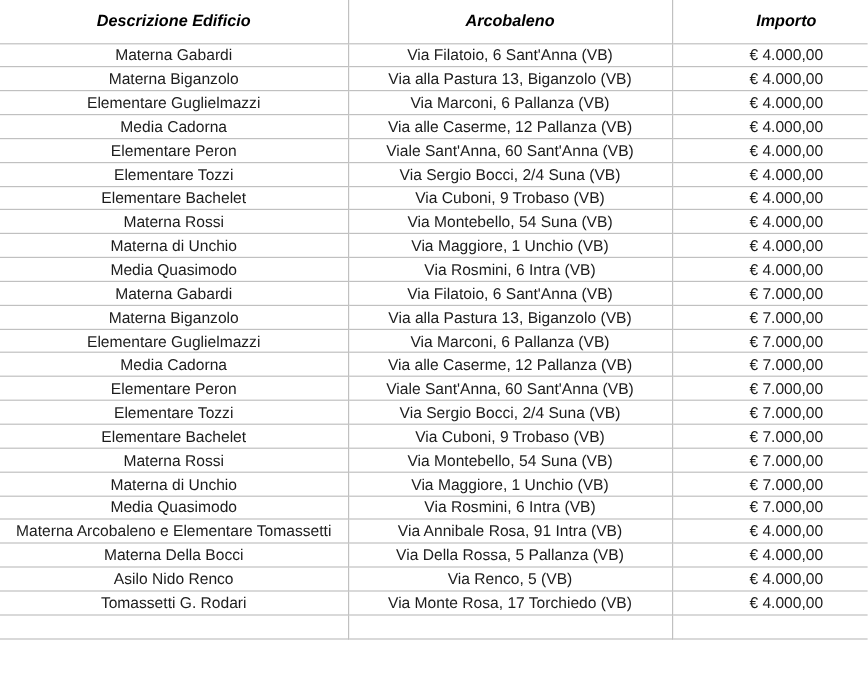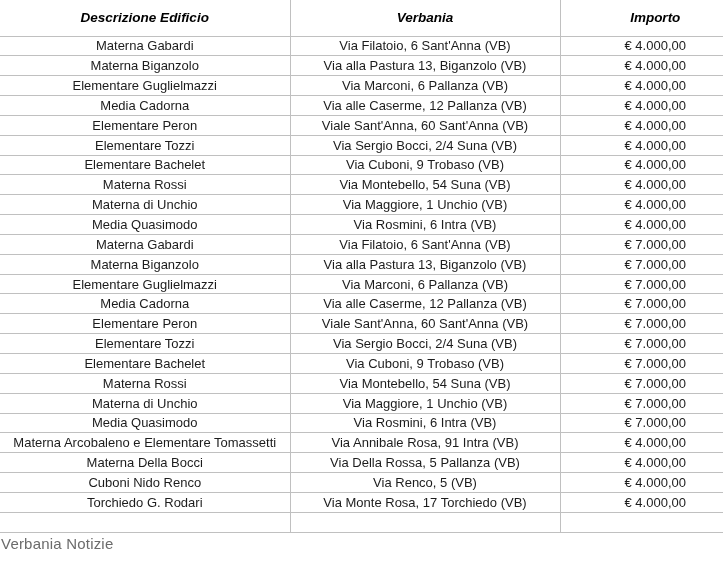--- a/index.html
+++ b/index.html
@@ -69,21 +69,21 @@
 <div class="screen">
   <table class="buildings">
     <colgroup>
       <col class="c-descrizione">
       <col class="c-indirizzo">
       <col class="c-importo">
     </colgroup>
     <thead>
       <tr>
         <th>Descrizione Edificio</th>
-        <th>Verbania</th>
+        <th>Arcobaleno</th>
         <th>Importo</th>
       </tr>
     </thead>
     <tbody>
         <tr>
           <td>Materna Gabardi</td>
           <td>Via Filatoio, 6 Sant'Anna (VB)</td>
           <td>€ 4.000,00</td>
         </tr>
         <tr>
@@ -185,31 +185,30 @@
           <td>Materna Arcobaleno e Elementare Tomassetti</td>
           <td>Via Annibale Rosa, 91 Intra (VB)</td>
           <td>€ 4.000,00</td>
         </tr>
         <tr>
           <td>Materna Della Bocci</td>
           <td>Via Della Rossa, 5 Pallanza (VB)</td>
           <td>€ 4.000,00</td>
         </tr>
         <tr>
-          <td>Cuboni Nido Renco</td>
+          <td>Asilo Nido Renco</td>
           <td>Via Renco, 5 (VB)</td>
           <td>€ 4.000,00</td>
         </tr>
         <tr>
-          <td>Torchiedo G. Rodari</td>
+          <td>Tomassetti G. Rodari</td>
           <td>Via Monte Rosa, 17 Torchiedo (VB)</td>
           <td>€ 4.000,00</td>
         </tr>
         <tr>
           <td></td>
           <td></td>
           <td></td>
         </tr>
       </tbody>
   </table>
 
-  <div class="footer-credit">Verbania Notizie</div>
 </div>
 
 </body></html>

